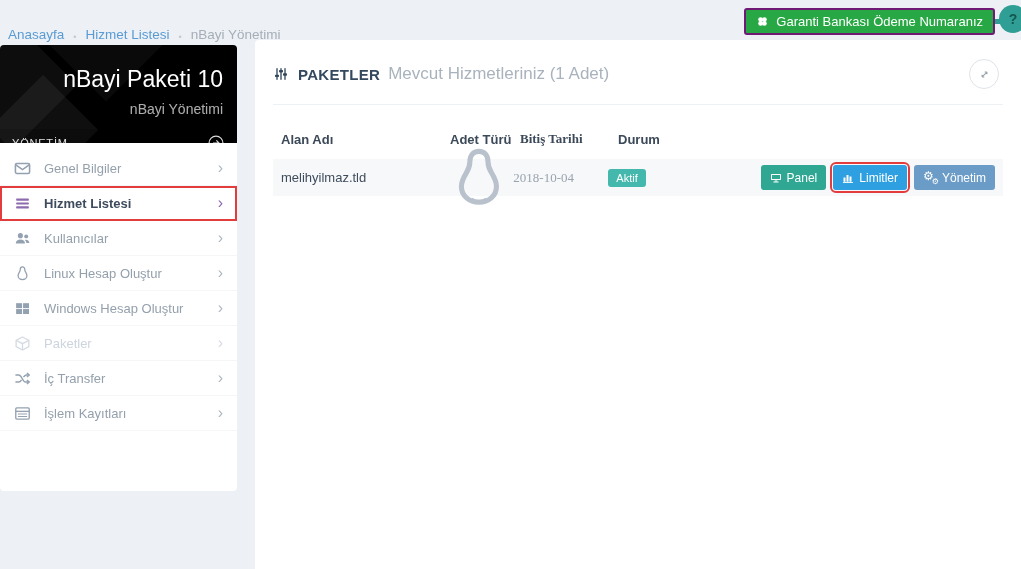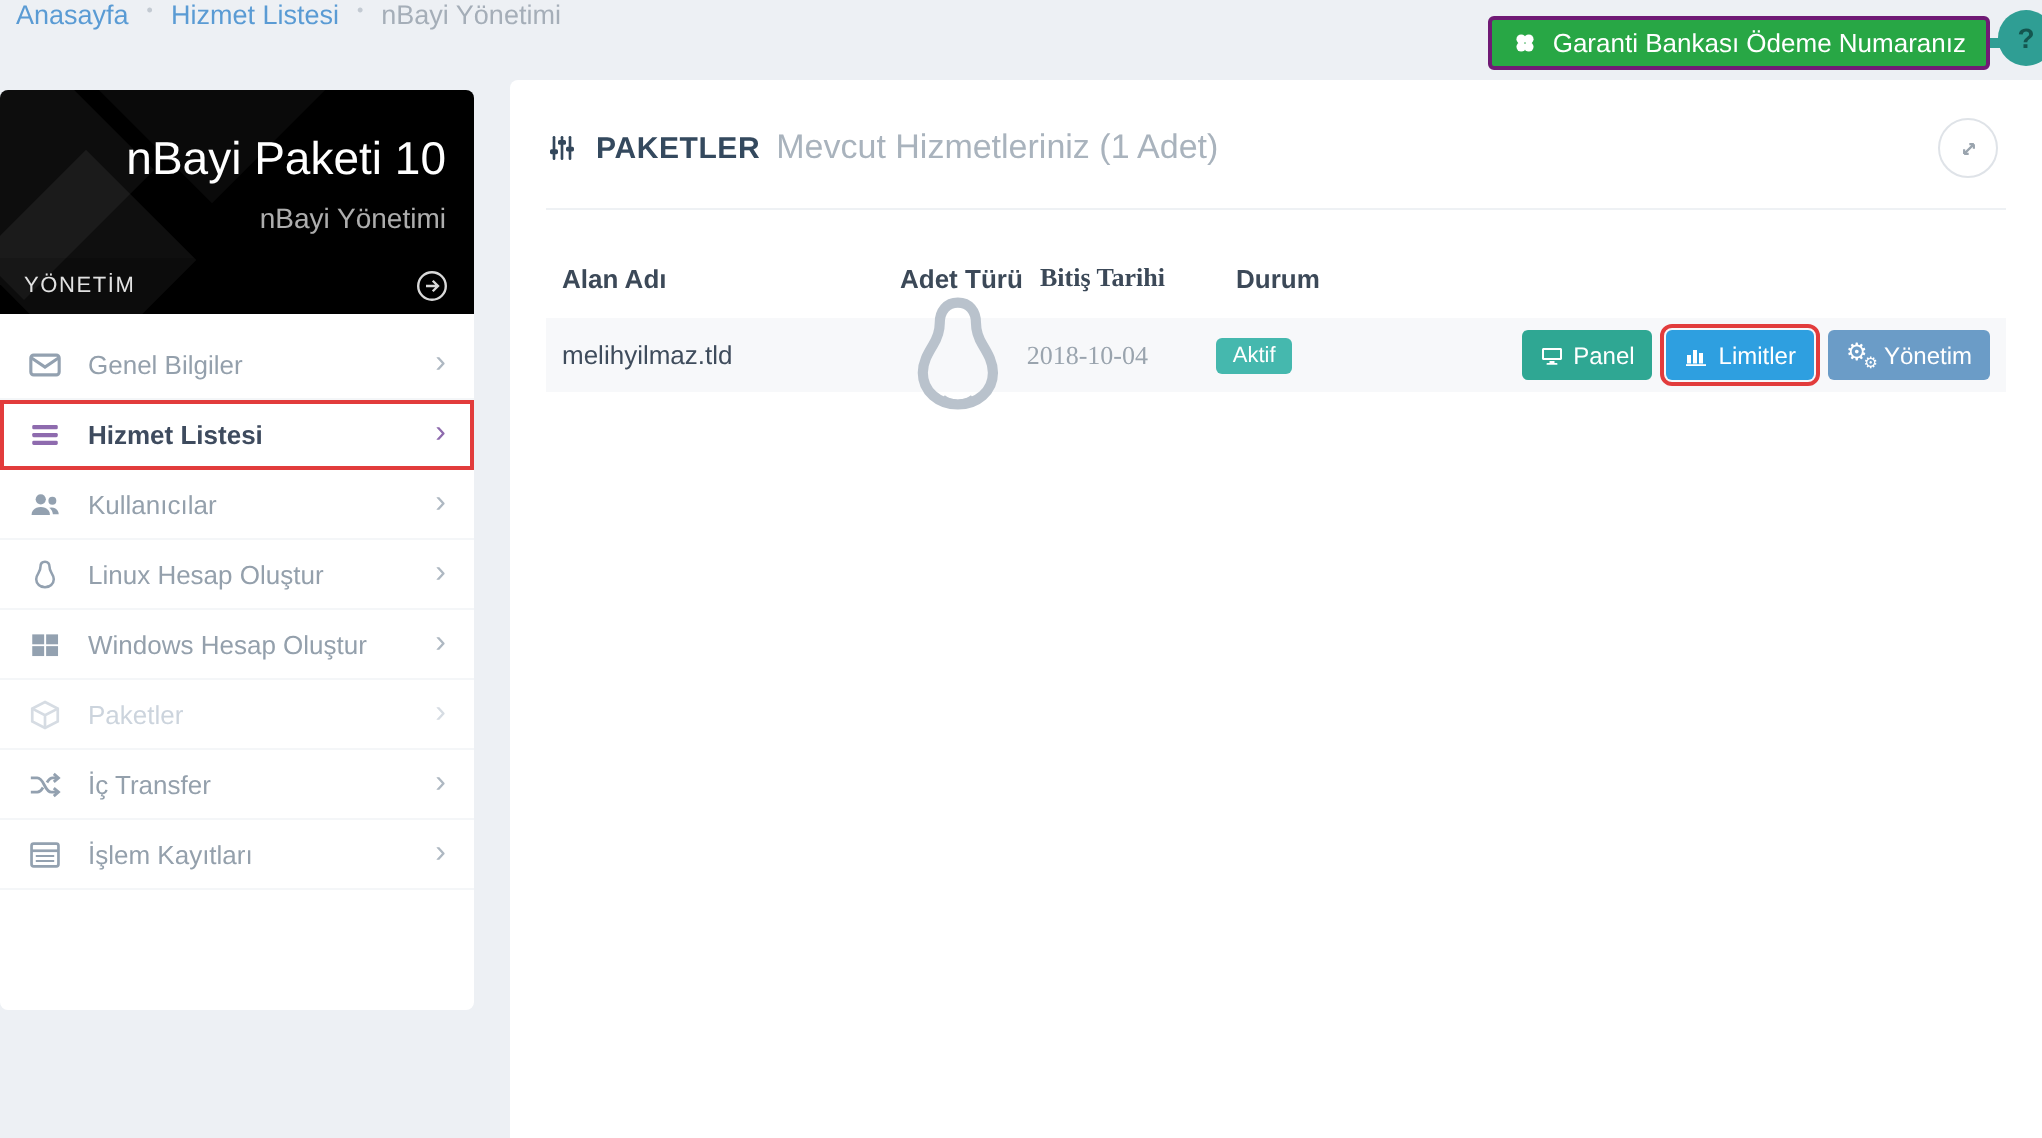--- a/index.html
+++ b/index.html
@@ -8,21 +8,21 @@
     position:relative;
     background:#edf0f4;
     font-family:"Liberation Sans", sans-serif;
     overflow:hidden;
     color:#3e4b5e;
   }
   svg { display:block; }
 
   
   .topbar { position:absolute; top:0; left:0; width:100%; height:42px; }
-  .breadcrumb { position:absolute; left:8px; top:0; height:42px; display:flex; align-items:flex-start; gap:9px; font-size:13.5px; }
+  .breadcrumb { position:absolute; left:8px; top:0; height:42px; display:flex; align-items:flex-end; gap:9px; font-size:13.5px; }
   .crumb-link { color:#5a9bd4; cursor:pointer; }
   .crumb-current { color:#a5aeb8; }
   .crumb-dot { color:#c3cad2; font-size:9px; }
 
   .bank-btn {
     position:absolute; right:26px; top:8px; height:27px;
     background:#28a745; border:2px solid #701a75; border-radius:3px;
     color:#fff; font-size:13px; display:flex; align-items:center; gap:7px;
     padding:0 10px; cursor:pointer; font-family:inherit;
   }
@@ -48,21 +48,21 @@
   .promo-subtitle{ position:absolute; right:14px; top:56px; font-size:14px; color:rgba(255,255,255,0.68); }
   .promo-footer {
     position:absolute; left:0; right:0; bottom:0; height:28px;
     background:rgba(0,0,0,0.14); display:flex; align-items:center; padding:0 12px;
   }
   .promo-footer-label { color:rgba(255,255,255,0.88); font-size:11px; letter-spacing:0.8px; }
   .promo-arrow { margin-left:auto; width:18px; height:18px; color:rgba(255,255,255,0.85); cursor:pointer; }
 
   
   .menu {
-    position:absolute; left:0; top:157px; width:237px; height:348px;
+    position:absolute; left:0; top:143px; width:237px; height:348px;
     background:#fff; border-radius:0 0 4px 4px;
   }
   .menu-list { padding-top:8px; }
   .menu-item {
     height:35px; display:flex; align-items:center; padding:0 14px;
     border-bottom:1px solid #f4f6f8; cursor:pointer; background:#fff;
   }
   .mi-icon { width:17px; height:17px; margin-right:13px; color:#93a1b0; flex:0 0 auto; }
   .mi-label { font-size:13px; color:#94a0ac; }
   .mi-chevron { margin-left:auto; color:#aeb8c2; font-size:16px; line-height:1; }

